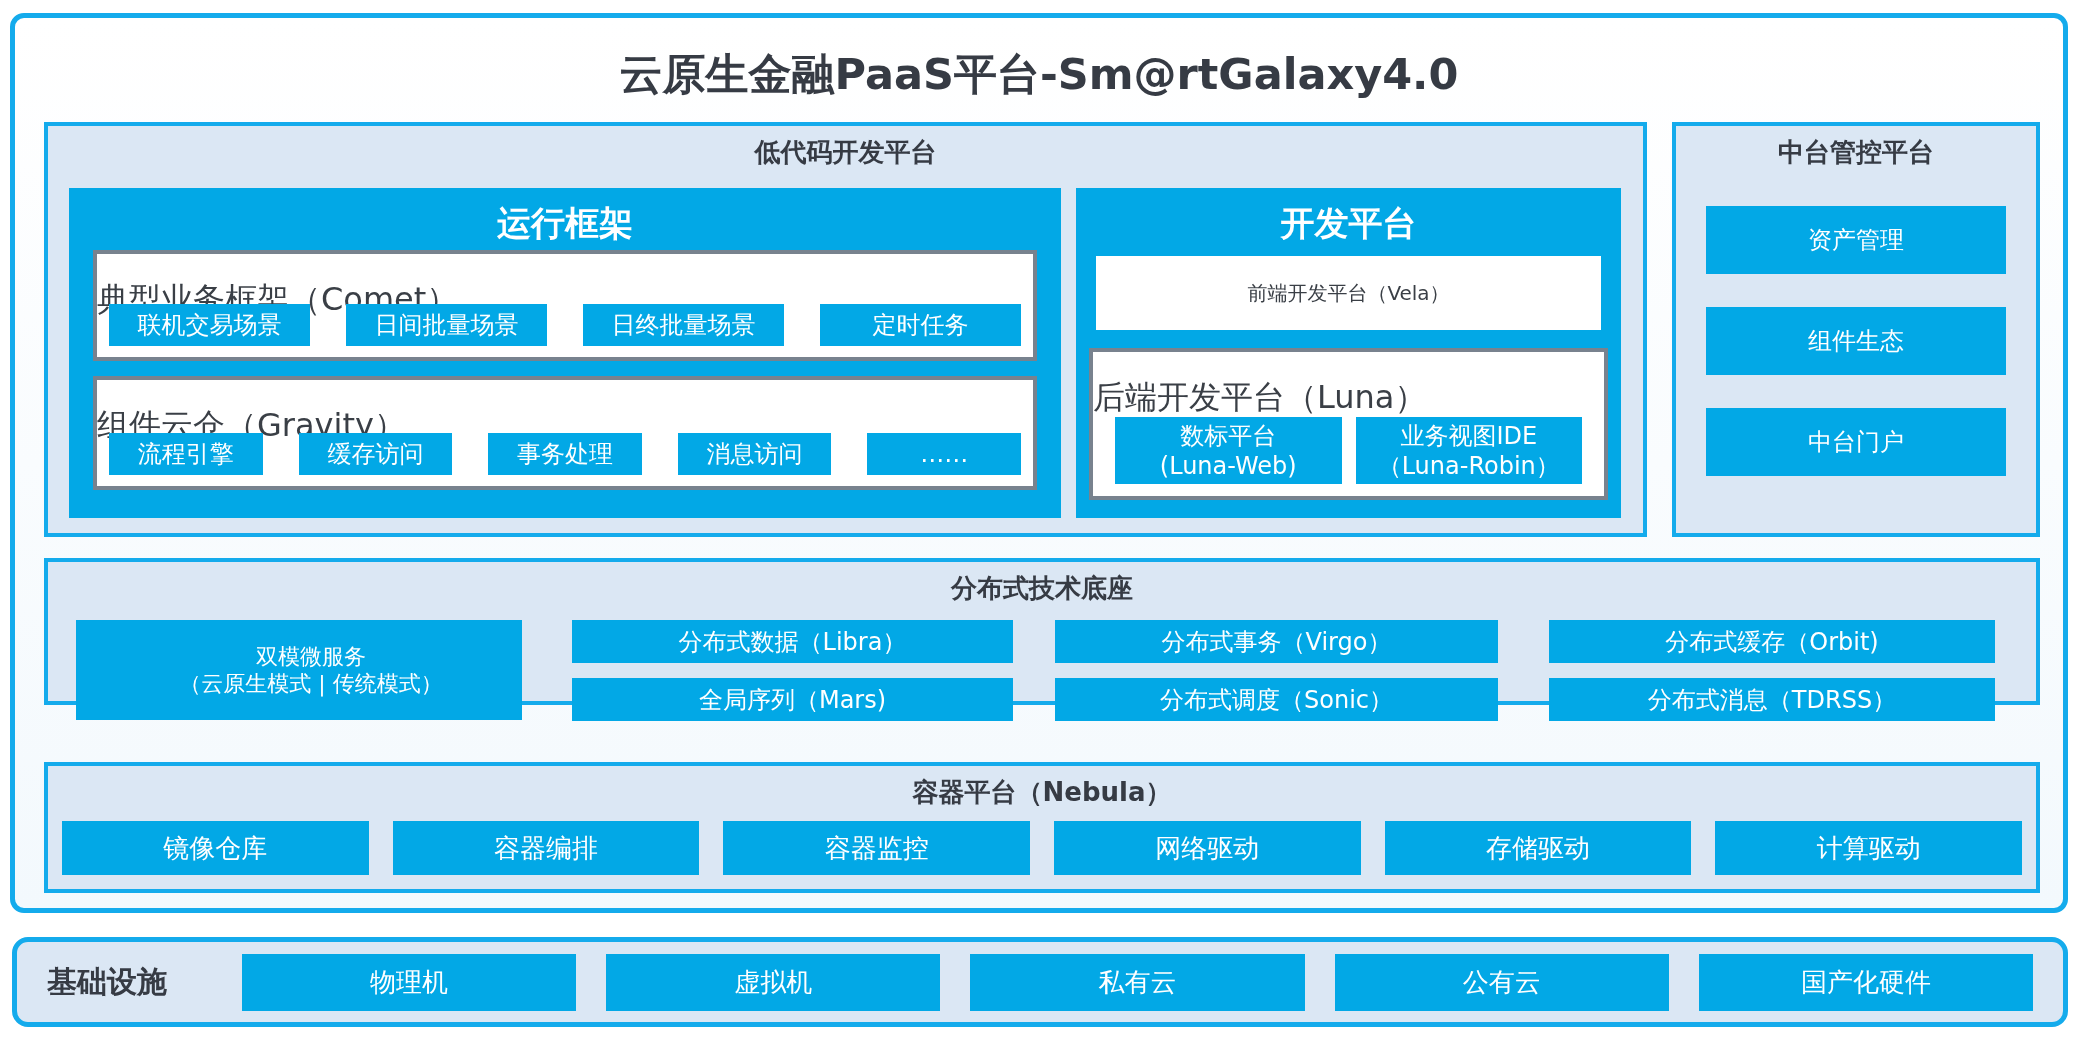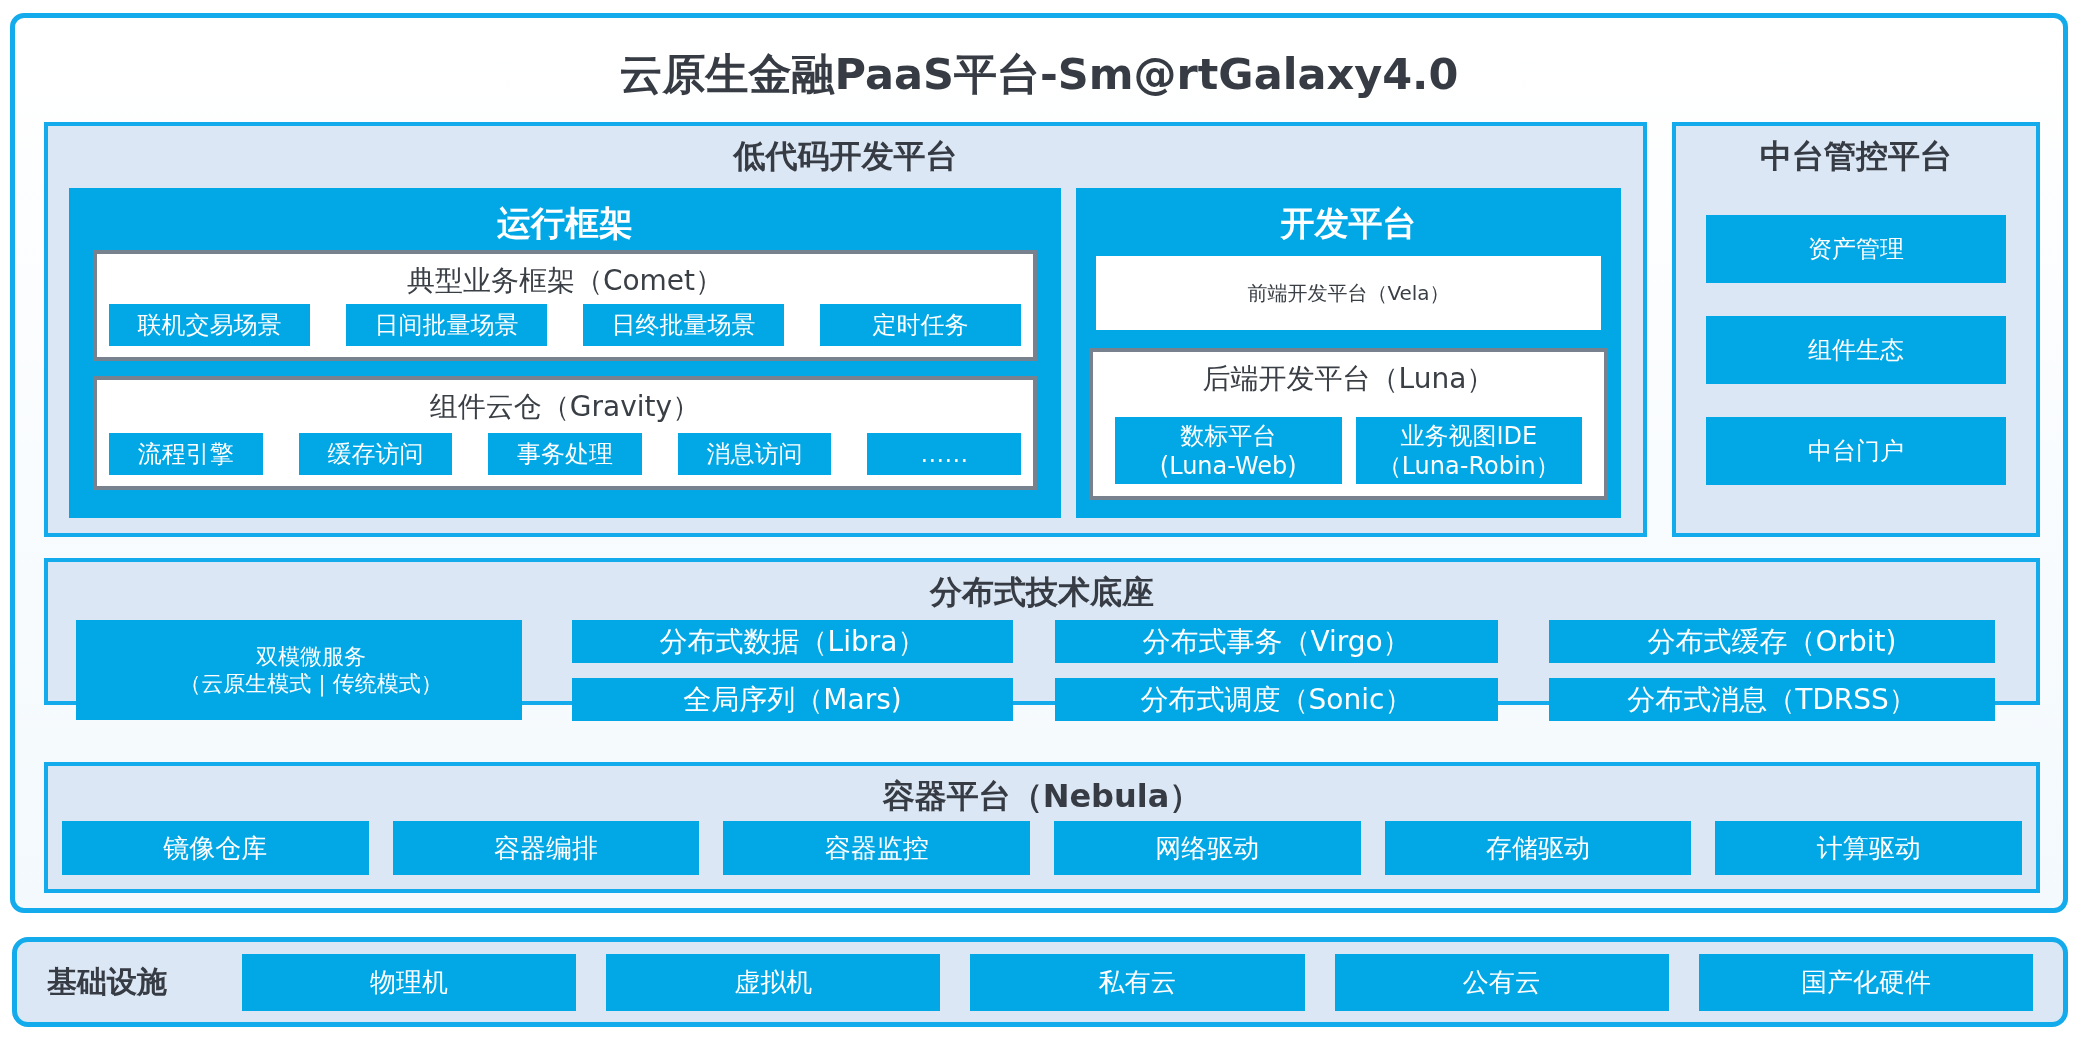--- a/index.html
+++ b/index.html
@@ -16,49 +16,49 @@
   }
   .page-title {
     position:absolute; top:28px; left:0; right:0; text-align:center;
     font-size:43px; font-weight:bold; color:#363b44;
   }
   .panel { position:absolute; background:#dbe7f4; border:4px solid #14abec; }
   .panel-lowcode     { left:29px;   top:104px; width:1603px; height:415px; }
   .panel-middle      { left:1657px; top:104px; width:368px;  height:415px; }
   .panel-distributed { left:29px;   top:540px; width:1996px; height:147px; }
   .panel-container   { left:29px;   top:744px; width:1996px; height:131px; }
-  .panel-header { text-align:center; font-size:32px; font-weight:bold; color:#363b44; margin-top:9px; }
+  .panel-header { text-align:center; font-size:26px; font-weight:bold; color:#363b44; margin-top:9px; }
   .blue-box { position:absolute; background:#02a8e6; }
   .box-runtime { left:21px;   top:62px; width:992px; height:330px; }
   .box-dev     { left:1028px; top:62px; width:545px; height:330px; }
   .blue-box-title { text-align:center; color:#ffffff; font-size:34px; font-weight:bold; margin-top:13px; }
   .white-box { position:absolute; background:#ffffff; }
   .gray-border { border:4px solid #78828e; }
-  .wb-label { text-align:center; font-size:28px; color:#3a3f46; margin-top:8px; }
+  .wb-label { text-align:left; font-size:32px; color:#3a3f46; margin-top:24px; }
   .btn {
     background:#02a8e6; color:#ffffff; display:flex; flex-direction:column;
     align-items:center; justify-content:center; font-size:24px; text-align:center;
     line-height:1.25;
   }
   
   .wb-comet   { left:24px; top:62px;  width:944px; height:111px; }
   .wb-gravity { left:24px; top:188px; width:944px; height:114px; }
   .btn-row { position:absolute; left:12px; right:12px; bottom:11px; display:flex; gap:36px; }
   .btn-row .btn { flex:1; height:42px; }
   
   .wb-vela { left:20px; top:68px; width:505px; height:74px; display:flex; align-items:center; justify-content:center; font-size:20px; color:#3a3f46; }
   .wb-luna { left:13px; top:160px; width:519px; height:152px; }
   .luna-row { position:absolute; left:22px; right:22px; bottom:12px; display:flex; gap:14px; }
   .luna-row .btn { flex:1; height:67px; font-size:24px; }
   
   .middle-stack { display:flex; flex-direction:column; gap:33px; padding:36px 30px 0; }
   .middle-stack .btn { height:68px; font-size:24px; }
   
   .btn-dual { left:28px; top:58px; width:446px; height:100px; font-size:22px;padding-left:24px; }
-  .btn-grid { position:absolute; height:43px; font-size:28px; }
+  .btn-grid { position:absolute; height:43px; font-size:24px; }
   .g-r1 { top:58px; } .g-r2 { top:116px; }
   .g-c1 { left:524px;  width:441px; }
   .g-c2 { left:1007px; width:443px; }
   .g-c3 { left:1501px; width:446px; }
   
   .container-row { position:absolute; left:14px; right:14px; top:55px; display:flex; gap:24px; }
   .container-row .btn { flex:1; height:54px; font-size:26px; }
   
   .infra-frame {
     position:absolute; left:12px; top:937px; width:2056px; height:90px;

